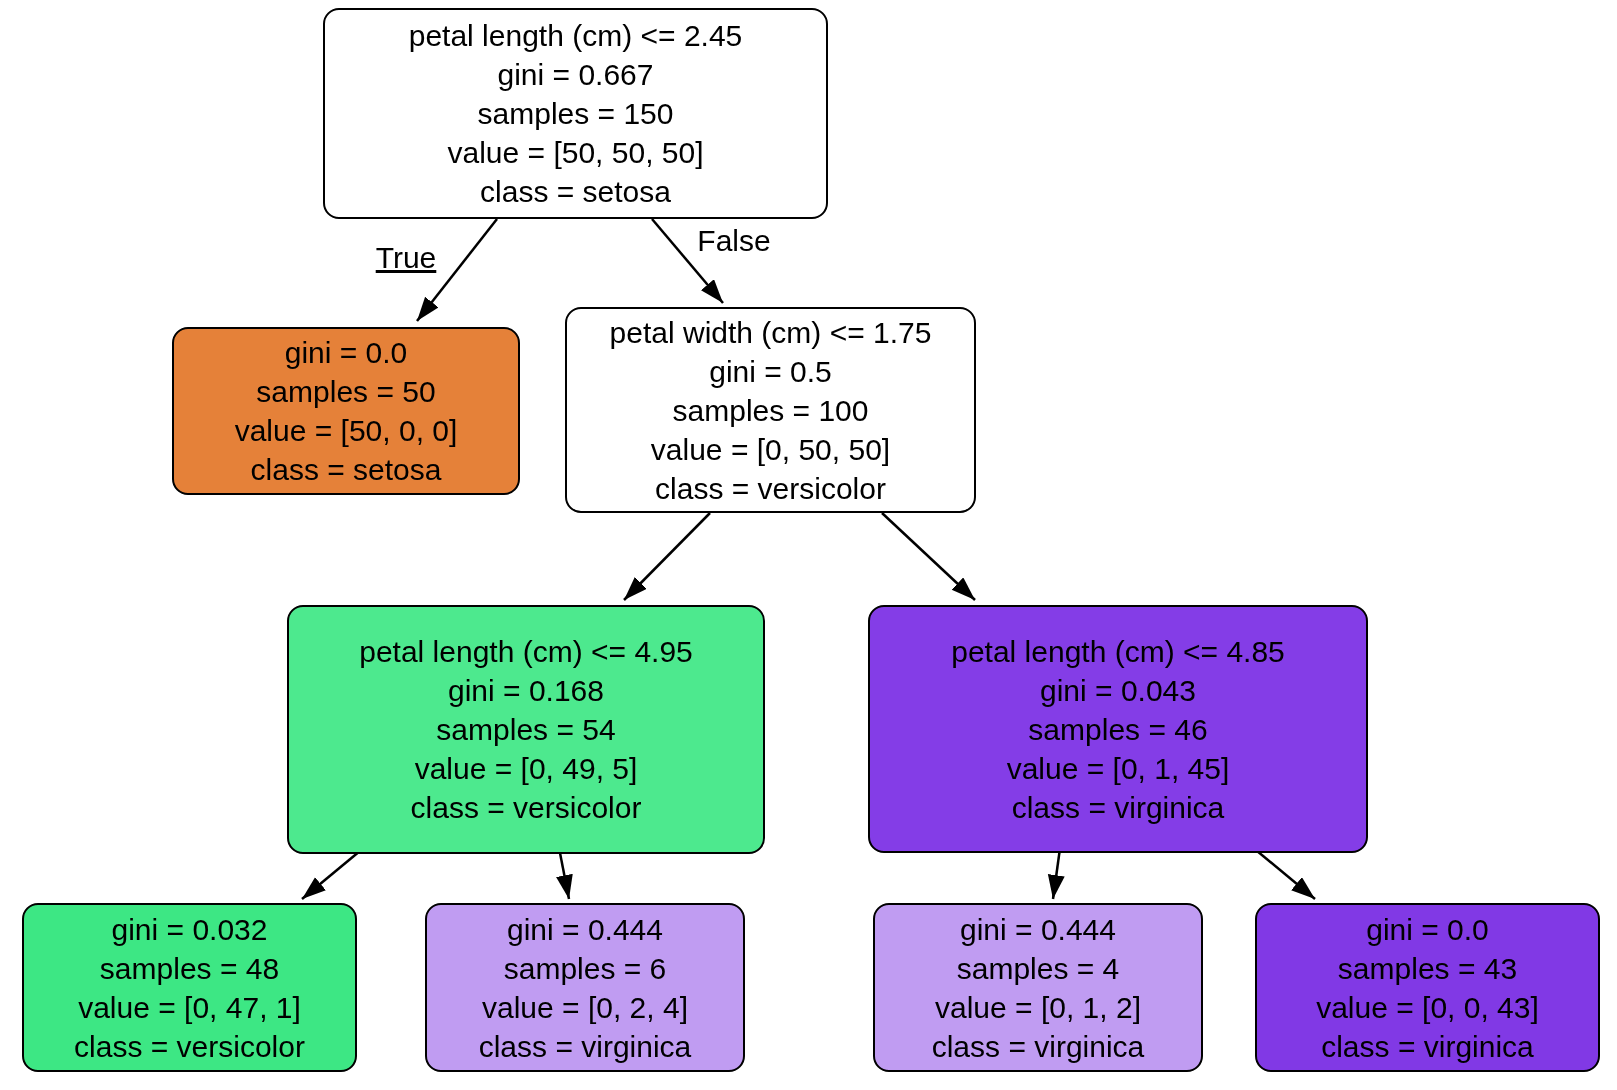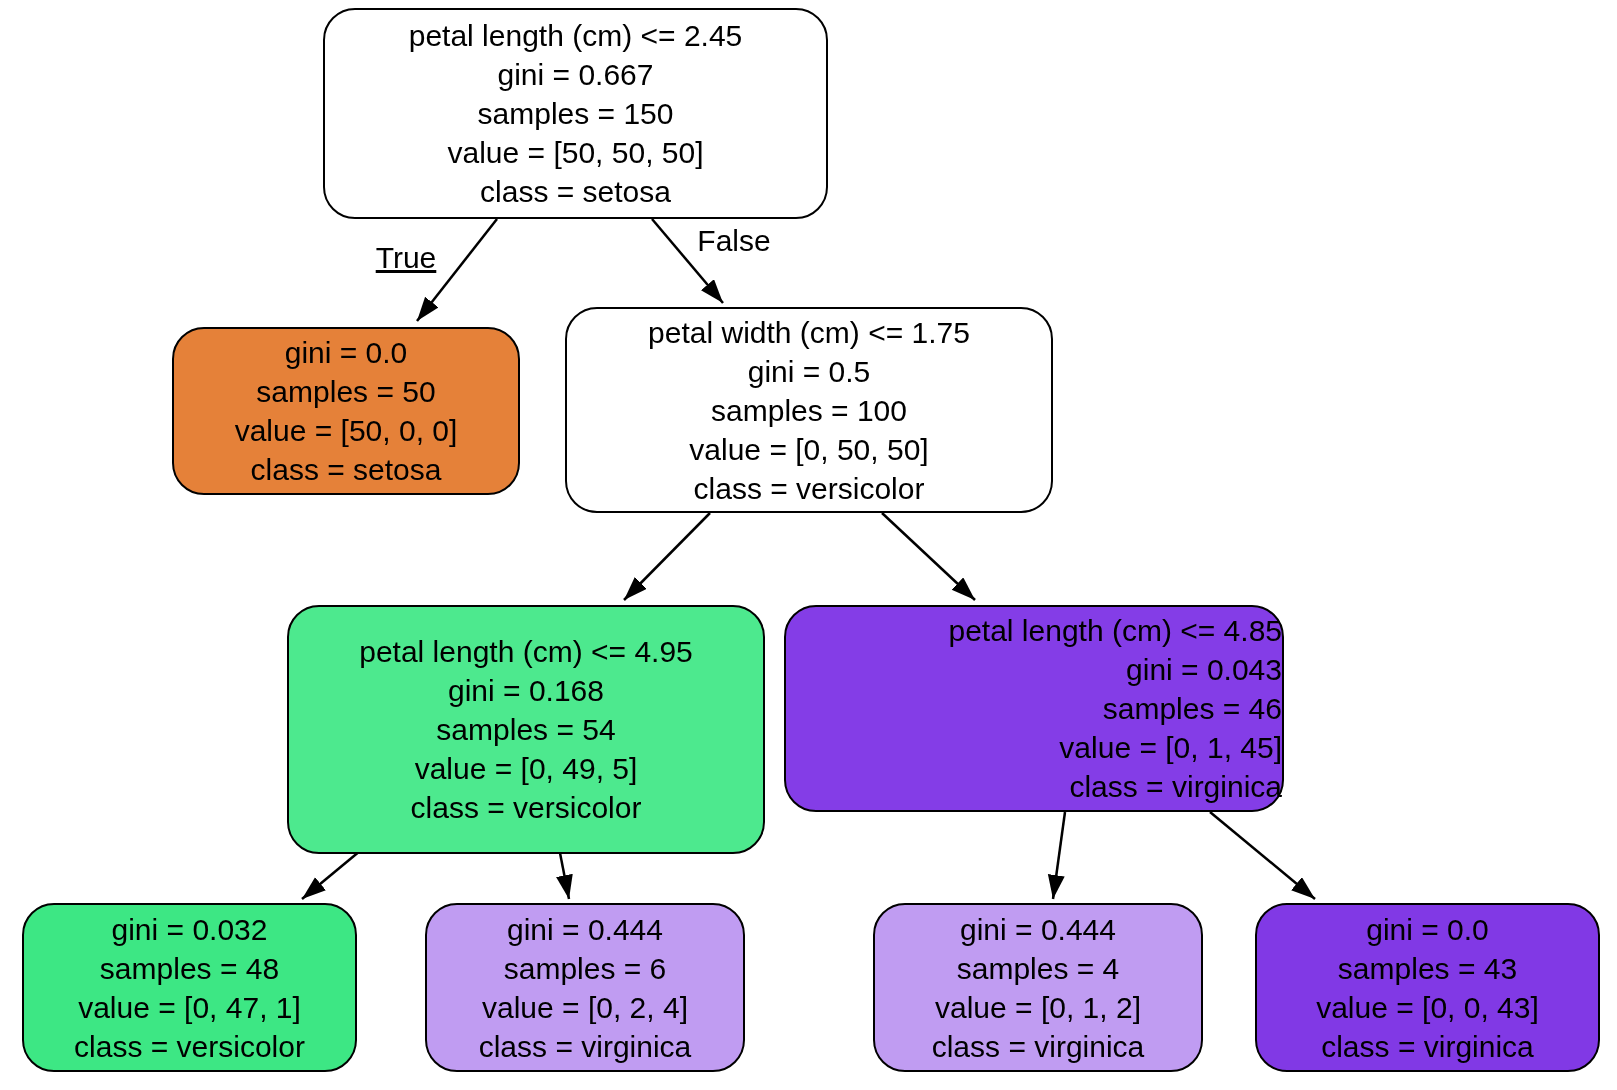--- a/index.html
+++ b/index.html
@@ -20,21 +20,21 @@
     position: absolute;
     left: 0;
     top: 0;
     width: 1617px;
     height: 1090px;
   }
   .node {
     position: absolute;
     box-sizing: border-box;
     border: 2.5px solid #000000;
-    border-radius: 32px;
+    border-radius: 16px;
     background: #ffffff;
     display: flex;
     flex-direction: column;
     justify-content: center;
     align-items: center;
     text-align: center;
     font-size: 30px;
     line-height: 39px;
     white-space: nowrap;
   }
@@ -78,37 +78,37 @@
     <div>class = setosa</div>
   </div>
 
   <div class="node" style="left: 172px; top: 327px; width: 348px; height: 168px; background-color: rgb(229, 129, 57);">
     <div>gini = 0.0</div>
     <div>samples = 50</div>
     <div>value = [50, 0, 0]</div>
     <div>class = setosa</div>
   </div>
 
-  <div class="node" style="left: 565px; top: 307px; width: 488px; height: 206px; background-color: rgb(255, 255, 255);">
+  <div class="node" style="left: 565px; top: 307px; width: 411px; height: 206px; background-color: rgb(255, 255, 255);">
     <div>petal width (cm) &lt;= 1.75</div>
     <div>gini = 0.5</div>
     <div>samples = 100</div>
     <div>value = [0, 50, 50]</div>
     <div>class = versicolor</div>
   </div>
 
   <div class="node" style="left: 287px; top: 605px; width: 478px; height: 249px; background-color: rgb(77, 233, 142);">
     <div>petal length (cm) &lt;= 4.95</div>
     <div>gini = 0.168</div>
     <div>samples = 54</div>
     <div>value = [0, 49, 5]</div>
     <div>class = versicolor</div>
   </div>
 
-  <div class="node" style="left: 784px; top: 605px; width: 500px; height: 207px; background-color: rgb(132, 61, 231); align-items: flex-end;">
+  <div class="node" style="left: 868px; top: 605px; width: 500px; height: 248px; background-color: rgb(132, 61, 231);">
     <div>petal length (cm) &lt;= 4.85</div>
     <div>gini = 0.043</div>
     <div>samples = 46</div>
     <div>value = [0, 1, 45]</div>
     <div>class = virginica</div>
   </div>
 
   <div class="node" style="left: 22px; top: 903px; width: 335px; height: 169px; background-color: rgb(61, 231, 132);">
     <div>gini = 0.032</div>
     <div>samples = 48</div>

